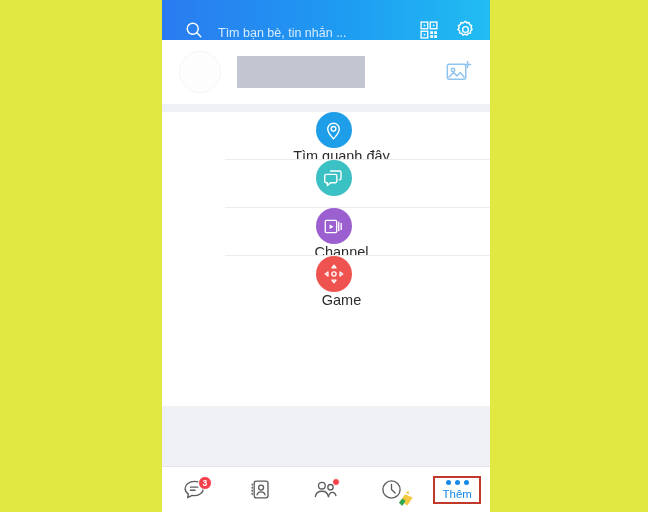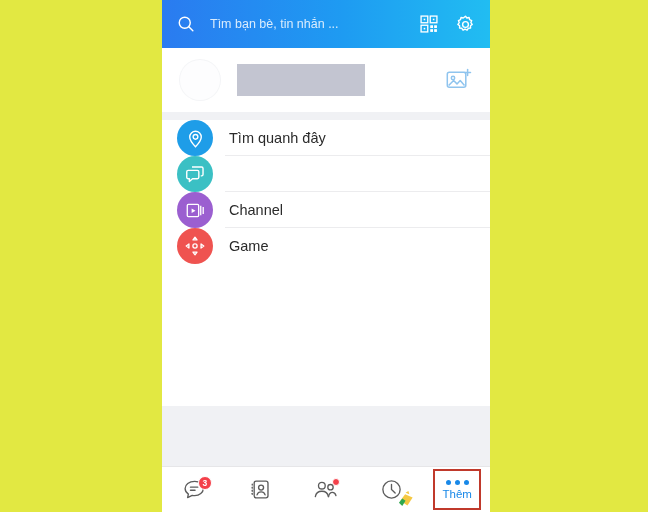--- a/index.html
+++ b/index.html
@@ -16,23 +16,23 @@
     position: absolute;
     left: 162px; top: 0px;
     width: 328px; height: 512px;
     background: #ffffff;
     overflow: hidden;
   }
 
   
   .header {
     position: relative;
-    height: 48px;
+    height: 40px;
     background: linear-gradient(to right, #2a7bf0 0%, #1e9bf2 55%, #21bdf2 100%);
-    display: flex; align-items: center;
+    display: flex; align-items: flex-end; padding-left: 8px;
   }
   .hdr-search-icon { margin-left: 14px; width: 20px; height: 20px; flex: none; }
   .hdr-placeholder {
     margin-left: 14px;
     flex: 1 1 auto;
     color: #d9ecfd;
     font-size: 12.5px;
     white-space: nowrap;
     overflow: hidden;
   }
@@ -63,24 +63,25 @@
     margin-left: auto; margin-right: 18px;
     width: 26px; height: 24px; flex: none;
   }
 
   .band-sep { height: 8px; background: #f0f1f4; }
 
   
   .menu { background: #ffffff; }
   .menu-item {
     position: relative;
-    height: 36px;
+    height: 48px;
     display: flex; align-items: center;
     padding-left: 15px;
     background: #ffffff;
+    flex-direction: column;
   }
   .menu-item::after {
     content: "";
     position: absolute; left: 63px; right: 0; bottom: 0;
     height: 1px; background: #ececee;
   }
   .menu-item:last-child::after { display: none; }
   .menu-icon {
     width: 36px; height: 36px; border-radius: 50%;
     flex: none;
@@ -126,21 +127,21 @@
   .badge-dot {
     position: absolute;
     top: 11px; left: 50%; margin-left: 6px;
     width: 8px; height: 8px; border-radius: 50%;
     background: #f4404a;
     border: 1.5px solid #ffffff;
   }
   .more-box {
     position: relative;
     border: 2px solid #c0392b;
-    width: 48px; height: 41px;
+    width: 48px; height: 28px;
     display: flex; flex-direction: column;
     align-items: center; justify-content: center;
     gap: 3px;
     background: #ffffff;
   }
   .dots { display: flex; gap: 4px; }
   .dots i {
     width: 5px; height: 5px; border-radius: 50%;
     background: #1888e8; display: block;
   }

